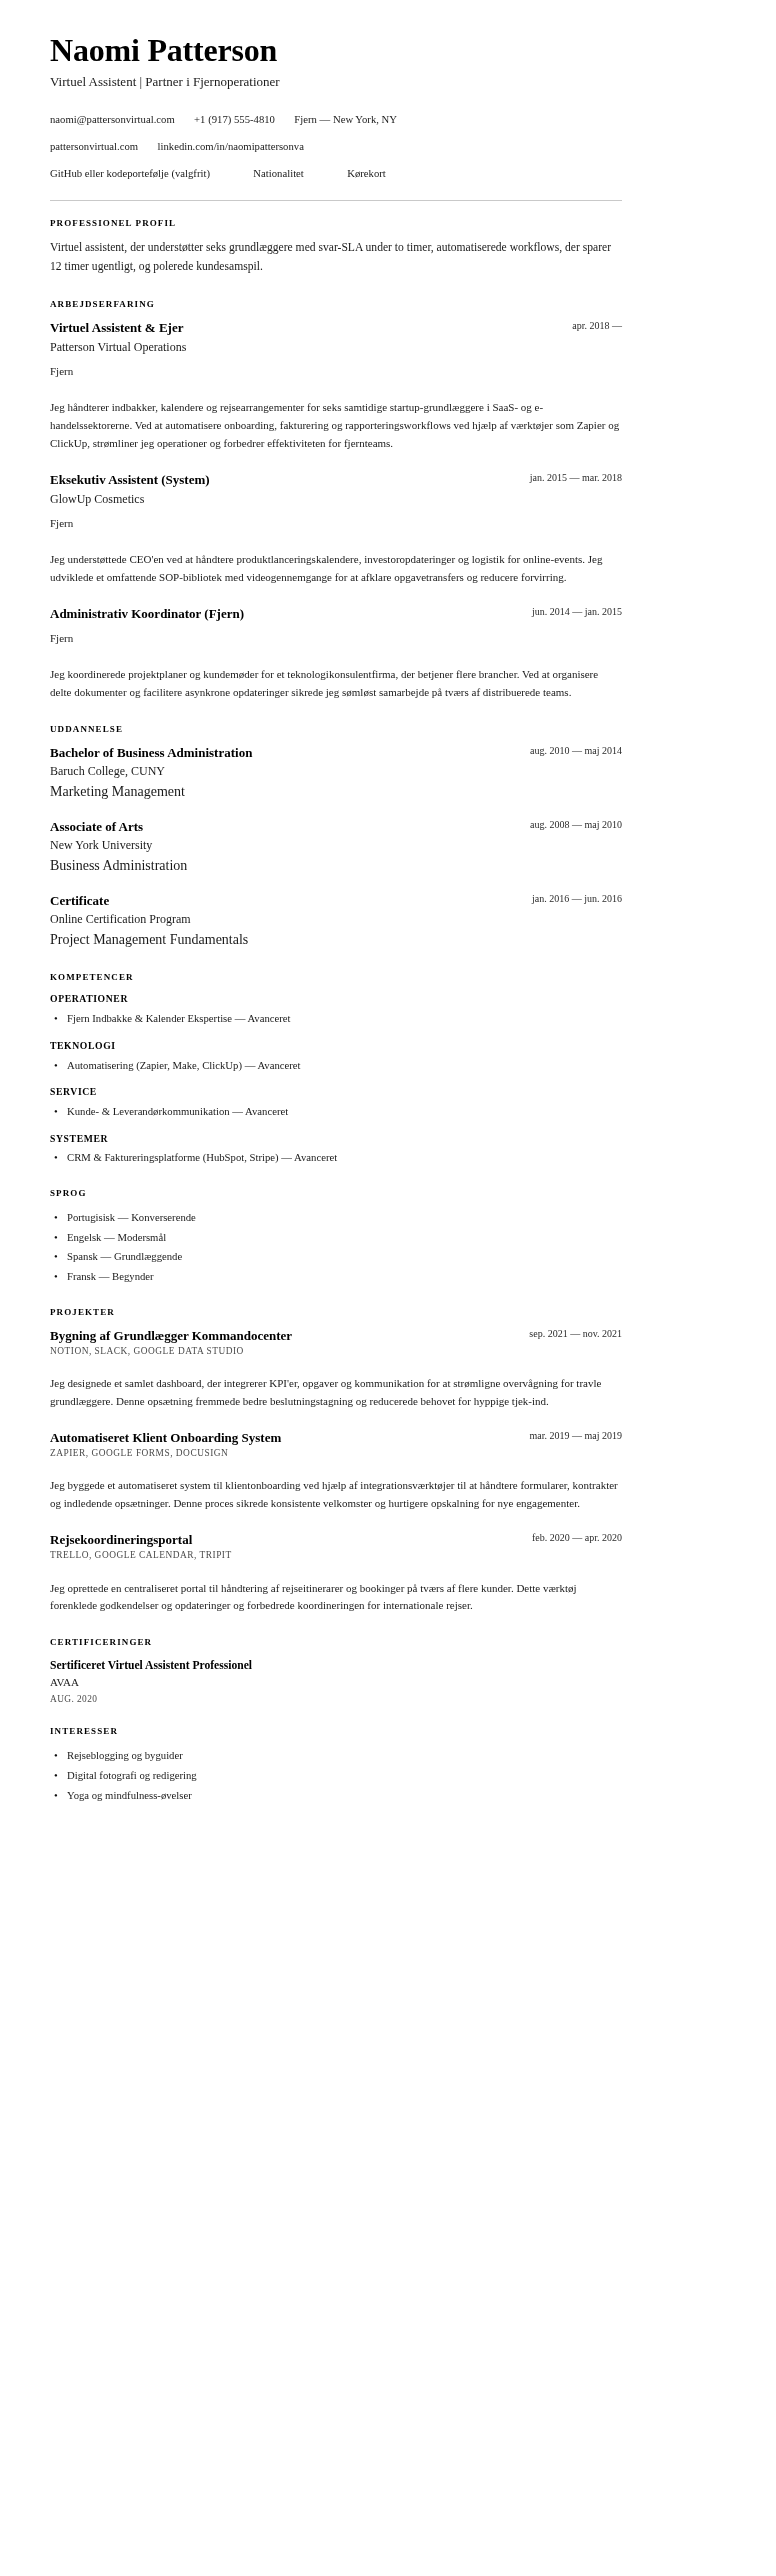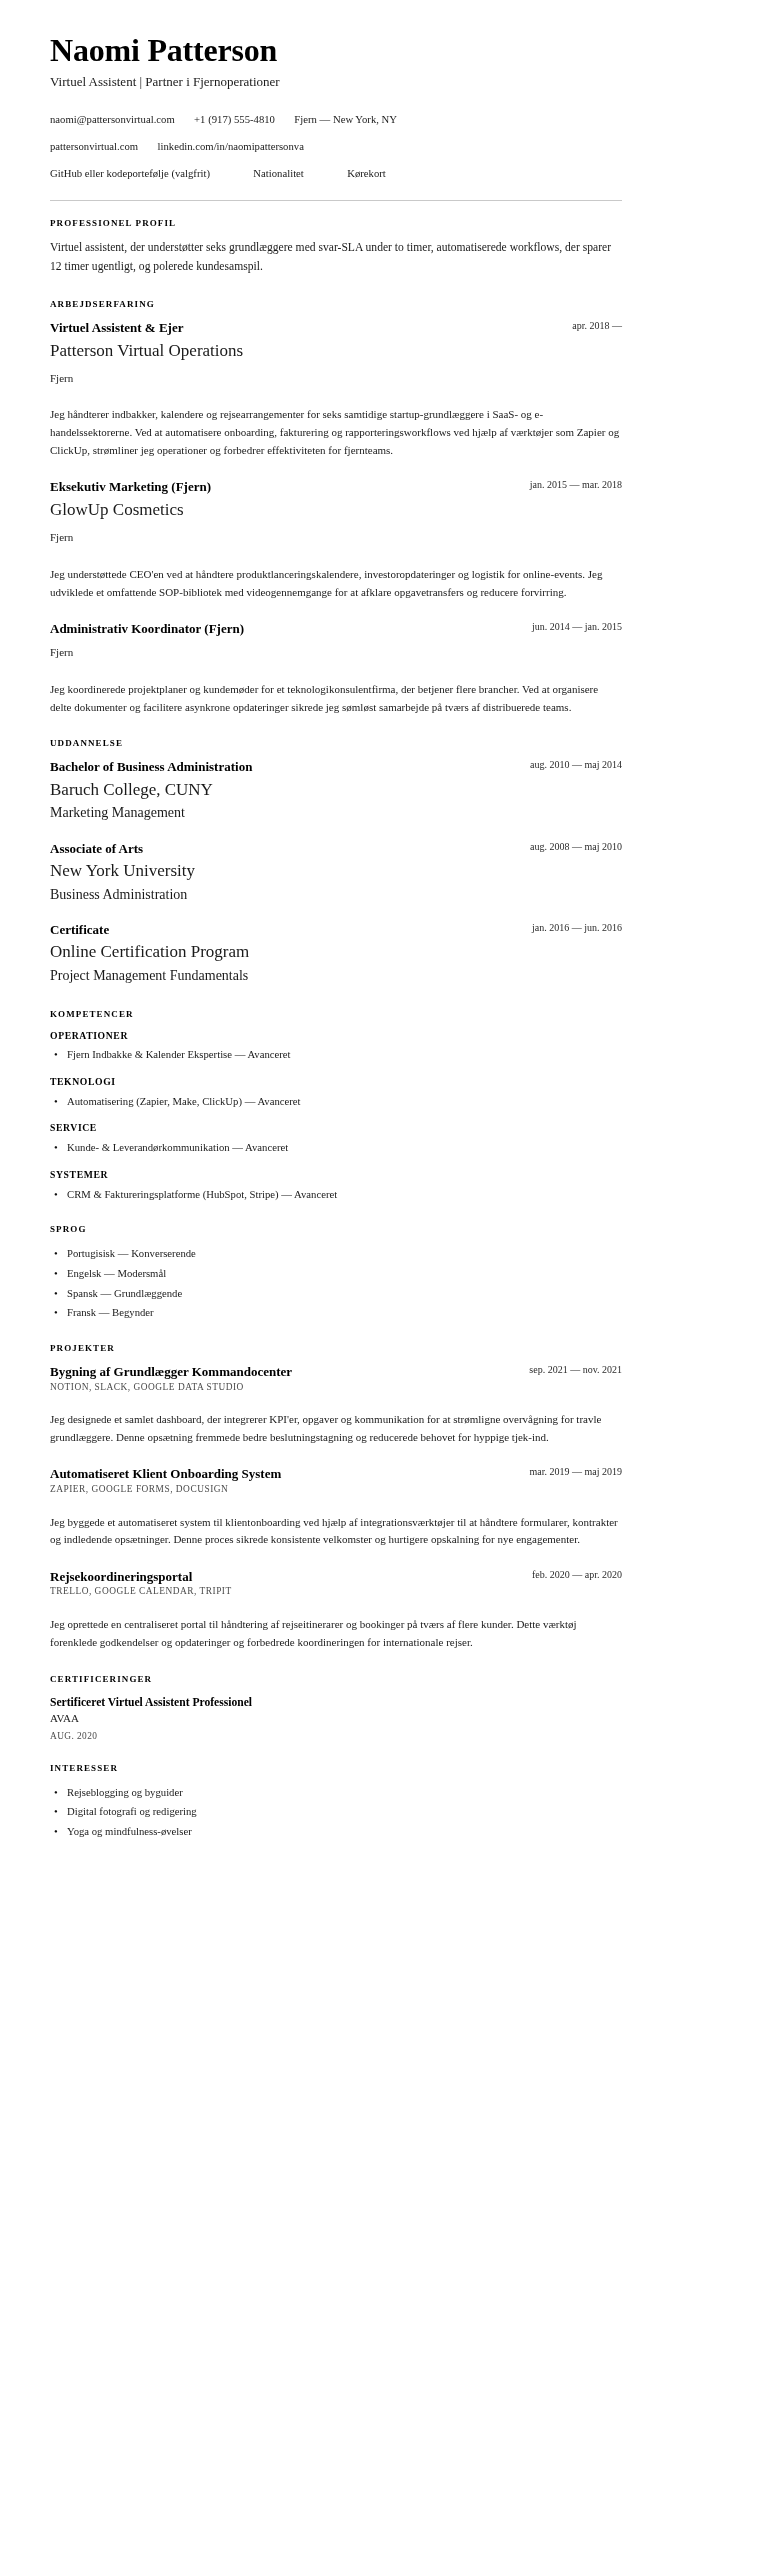--- a/index.html
+++ b/index.html
@@ -87,21 +87,21 @@
     line-height: 1.3;
   }
   .entry-date {
     font-size: 10px;
     color: #2b2b2b;
     white-space: nowrap;
     text-align: right;
     flex-shrink: 0;
   }
   .entry-org {
-    font-size: 17px;
+    font-size: 12px;
     color: #1a1a1a;
     line-height: 1.45;
     margin-top: 1.9px;
   }
   .entry-loc {
     font-size: 11px;
     color: #1a1a1a;
     line-height: 1.45;
     margin-top: 7.8px;
   }
@@ -227,21 +227,21 @@
         <div class="entry-title">Virtuel Assistent &amp; Ejer</div>
         <div class="entry-date">apr. 2018 —</div>
       </div>
       <div class="entry-org">Patterson Virtual Operations</div>
       <div class="entry-loc">Fjern</div>
       <div class="entry-desc">Jeg håndterer indbakker, kalendere og rejsearrangementer for seks samtidige startup-grundlæggere i SaaS- og e-handelssektorerne. Ved at automatisere onboarding, fakturering og rapporteringsworkflows ved hjælp af værktøjer som Zapier og ClickUp, strømliner jeg operationer og forbedrer effektiviteten for fjernteams.</div>
     </div>
 
     <div class="entry">
       <div class="entry-head">
-        <div class="entry-title">Eksekutiv Marketing (Fjern)</div>
+        <div class="entry-title">Eksekutiv Assistent (System)</div>
         <div class="entry-date">jan. 2015 — mar. 2018</div>
       </div>
       <div class="entry-org">GlowUp Cosmetics</div>
       <div class="entry-loc">Fjern</div>
       <div class="entry-desc">Jeg understøttede CEO'en ved at håndtere produktlanceringskalendere, investoropdateringer og logistik for online-events. Jeg udviklede et omfattende SOP-bibliotek med videogennemgange for at afklare opgavetransfers og reducere forvirring.</div>
     </div>
 
     <div class="entry">
       <div class="entry-head">
         <div class="entry-title">Administrativ Koordinator (Fjern)</div>

